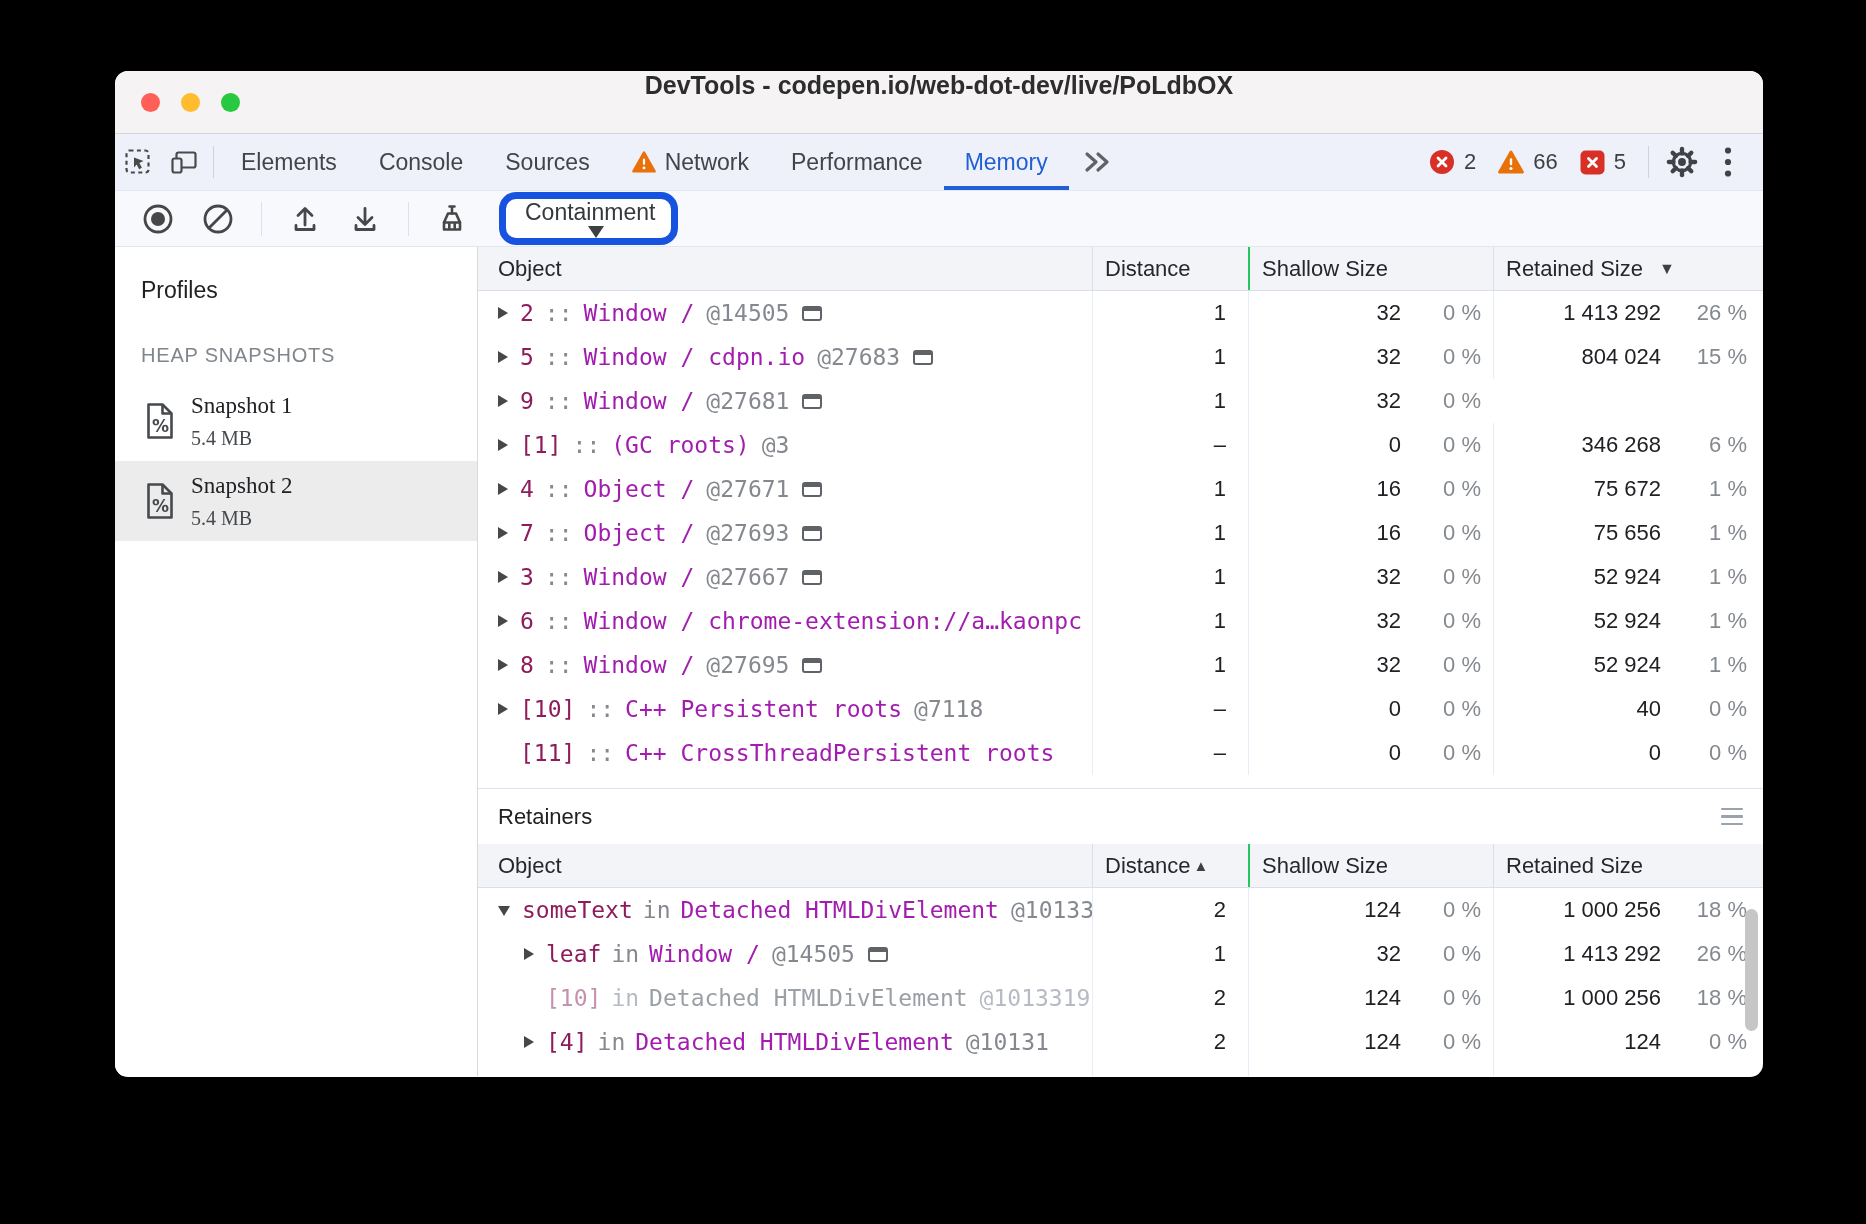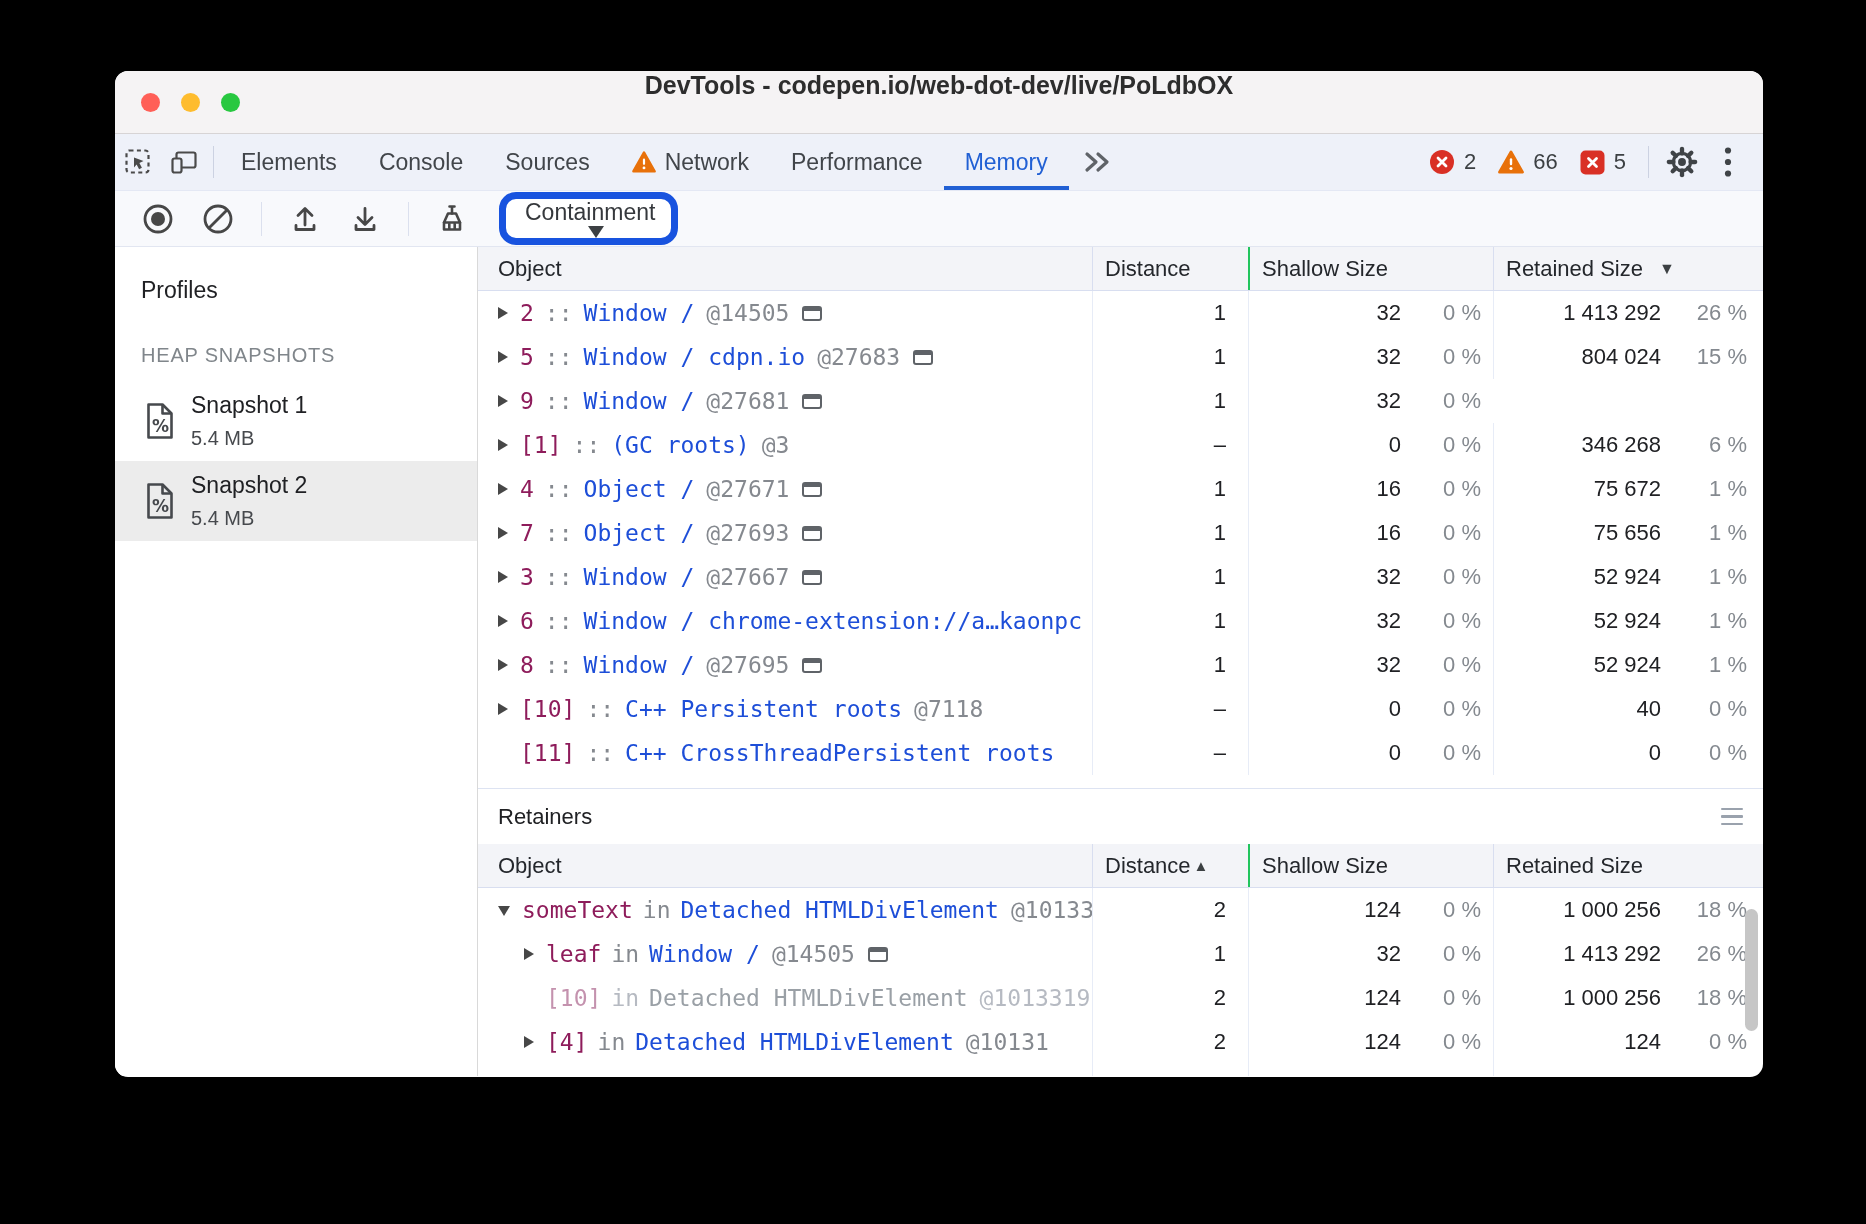--- a/index.html
+++ b/index.html
@@ -45,21 +45,21 @@
   .caret { width:0; height:0; border-left:8px solid transparent; border-right:8px solid transparent;
            border-top:12px solid #3c4043; margin-left:12px; }
 
   
   .content { display:flex; height:829px; }
   .sidebar { width:363px; border-right:1px solid #d9d9d9; background:#fff; flex:none; }
   .profiles-title { padding:30px 0 0 26px; font-size:23px; color:#202124; }
   .heap-label { margin:40px 0 14px 26px; font-size:20px; color:#80868b; letter-spacing:.8px; }
   .snap-item { height:80px; display:flex; align-items:center; padding-left:30px; gap:16px; }
   .snap-item.selected { background:#ececec; }
-  .snap-text { display:flex; flex-direction:column; gap:8px; }
+  .snap-text { display:flex; flex-direction:column; gap:8px;font-family:Liberation Serif, serif; }
   .snap-name { font-size:23px; color:#202124; }
   .snap-size { font-size:20px; color:#46494d; }
 
   .main { flex:1; display:flex; flex-direction:column; position:relative; overflow:hidden; }
 
   .thead { display:flex; height:44px; background:#f3f4f8; border-bottom:1px solid #d8def0;
            align-items:stretch; font-size:22px; color:#24272c; flex:none; }
   .th { display:flex; align-items:center; }
   .col-obj { width:614px; padding-left:20px; }
   .col-dist { width:156px; padding-left:12px; border-left:1px solid #d8def0; }
@@ -83,21 +83,21 @@
   .cell.size.ret { flex:1; }
   .cell.size.ret .pct { width:102px; padding-right:16px; }
 
   .exp { width:0; height:0; flex:none; margin-right:12px; }
   .exp-r { border-left:10px solid #474747; border-top:6px solid transparent; border-bottom:6px solid transparent; }
   .exp-d { border-top:10px solid #474747; border-left:6px solid transparent; border-right:6px solid transparent; margin-top:2px;}
   .exp-sp { width:22px; flex:none; }
   .idx { color:#8e1c5b; }
   .sep, .lnk { color:#85898f; }
   .sep { margin:0 11px; } .lnk { margin:0 10px; }
-  .tname { color:#1d4ed8; }
+  .tname { color:#a21caf; }
   .at { color:#85898f; margin-left:12px; }
   .win-ic { width:20px; height:15px; border:2px solid #5f6368; border-top-width:5px;
             border-radius:3px; margin-left:13px; flex:none; }
   .row.dim .idx { color:#c492ae; }
   .row.dim .tname { color:#9aa0a6; }
   .row.dim .lnk, .row.dim .at { color:#b6bac2; }
 
   .ret-bar { height:55px; display:flex; align-items:center; border-bottom:0; flex:none; }
   .ret-title { font-size:22px; color:#202124; padding-left:20px; }
   .hamburger { margin-left:auto; margin-right:20px; display:flex; flex-direction:column; gap:5px; }

